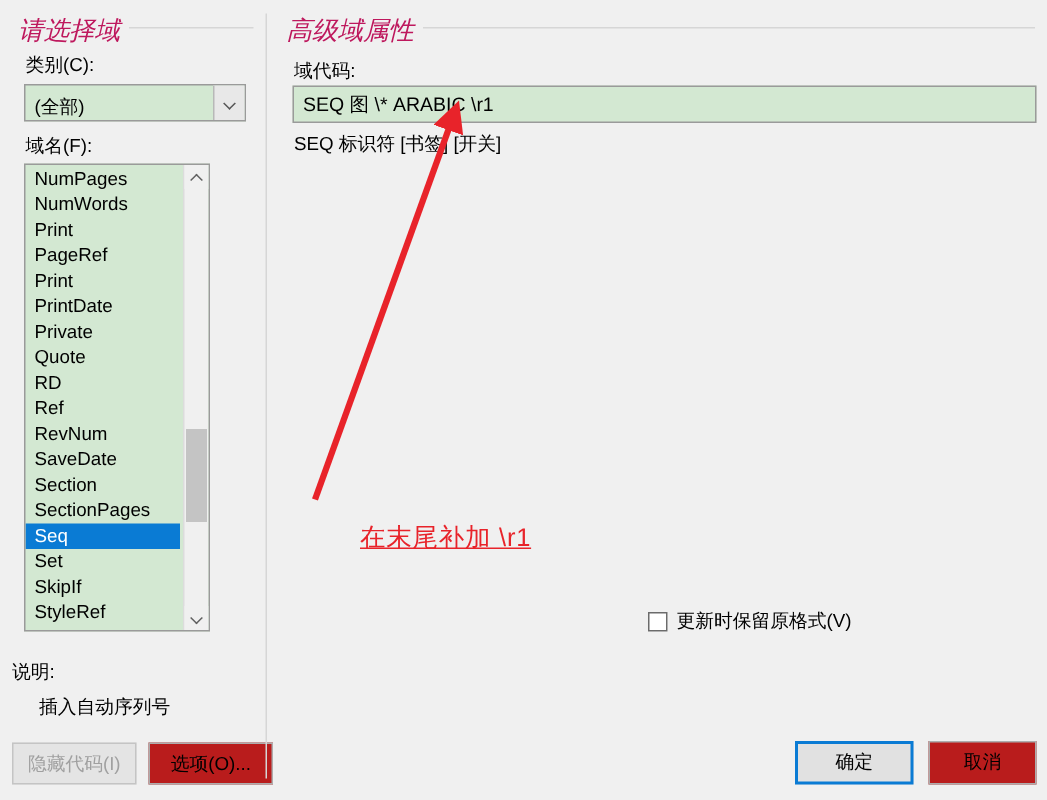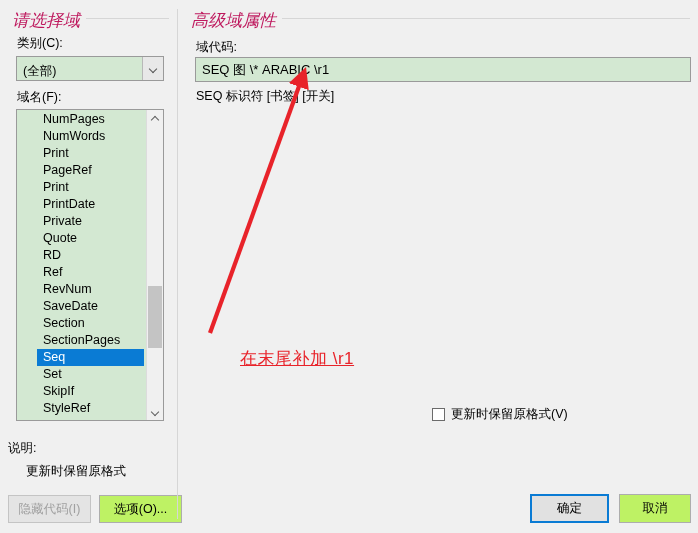--- a/index.html
+++ b/index.html
@@ -189,21 +189,21 @@
     background: #ffffff;
     margin-right: 6px;
     flex: 0 0 13px;
   }
   .checkrow .cb-label { font-size: 12.5px; color: #000; }
 
   
   .btn {
     position: absolute;
     box-sizing: border-box;
-    background: #bef264;
+    background: #b91c1c;
     border: 1px solid #adadad;
     font-family: "Liberation Sans", "DejaVu Sans", sans-serif;
     font-size: 12.5px;
     color: #000;
     display: flex;
     align-items: center;
     justify-content: center;
     cursor: default;
     white-space: nowrap;
   }
@@ -257,21 +257,21 @@
   <div class="combo-text">(全部)</div>
   <div class="combo-btn">
     <span class="chev"></span>
   </div>
 </div>
 
 <div class="field-label" style="left:17px; top:89px;">
   <span>域名(F):</span>
 </div>
 
-<div class="listbox" style="left:16px; top:109px; width:148px; height:312px;padding-left:20px;">
+<div class="listbox" style="left:16px; top:109px; width:124px; height:312px;">
   <div class="list-items" id="listitems">
       <div class="list-item">NumPages</div>
       <div class="list-item">NumWords</div>
       <div class="list-item">Print</div>
       <div class="list-item">PageRef</div>
       <div class="list-item">Print</div>
       <div class="list-item">PrintDate</div>
       <div class="list-item">Private</div>
       <div class="list-item">Quote</div>
       <div class="list-item">RD</div>
@@ -290,21 +290,21 @@
       <span class="sb-chev up"></span>
     </div>
     <div class="sb-thumb" style="top:176px; height:62px;"></div>
     <div class="sb-arrow bot">
       <span class="sb-chev down"></span>
     </div>
   </div>
 </div>
 
 <div class="desc-text" style="left:8px; top:440px;">说明:</div>
-<div class="desc-text" style="left:26px; top:463px;">更新时保留原格式</div>
+<div class="desc-text" style="left:26px; top:463px;">插入自动序列号</div>
 
 <div class="btn disabled" style="left:8px; top:495px; width:83px; height:28px;">隐藏代码(I)</div>
 <div class="btn" style="left:99px; top:495px; width:83px; height:28px;">选项(O)...</div>
 
 <div class="group-label" style="left:191px; top:9px;">高级域属性</div>
 <div class="group-line" style="left:253px; top:18px; width:437px;"></div>
 
 <div class="field-label" style="left:196px; top:39px;">域代码:</div>
 
 <div class="textinput" style="left:195px; top:57px; width:496px; height:25px;">SEQ 图 \* ARABIC \r1</div>

